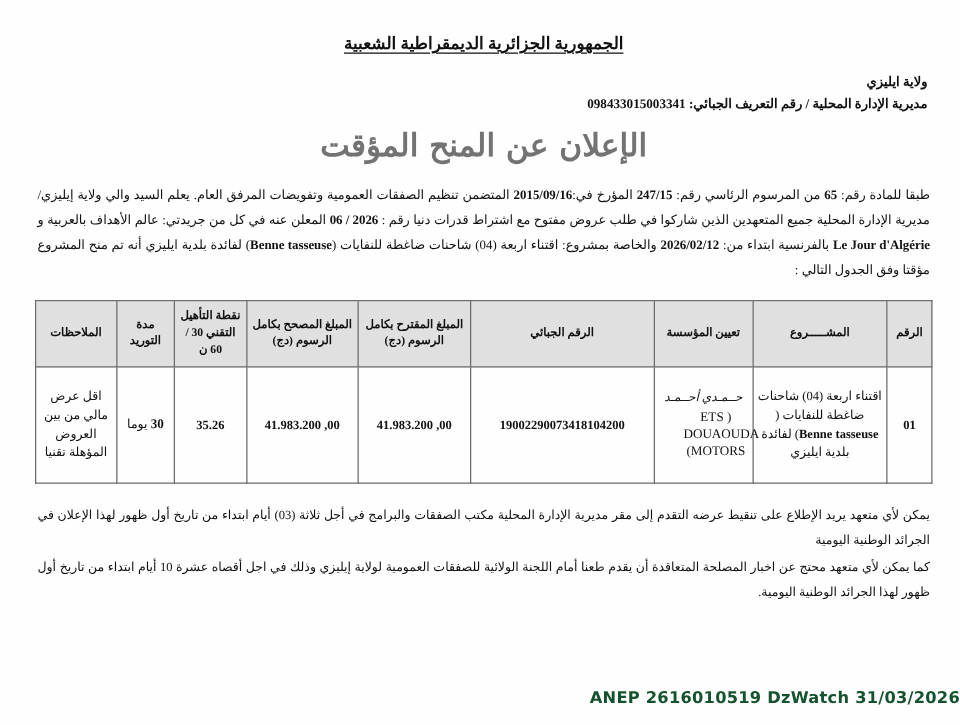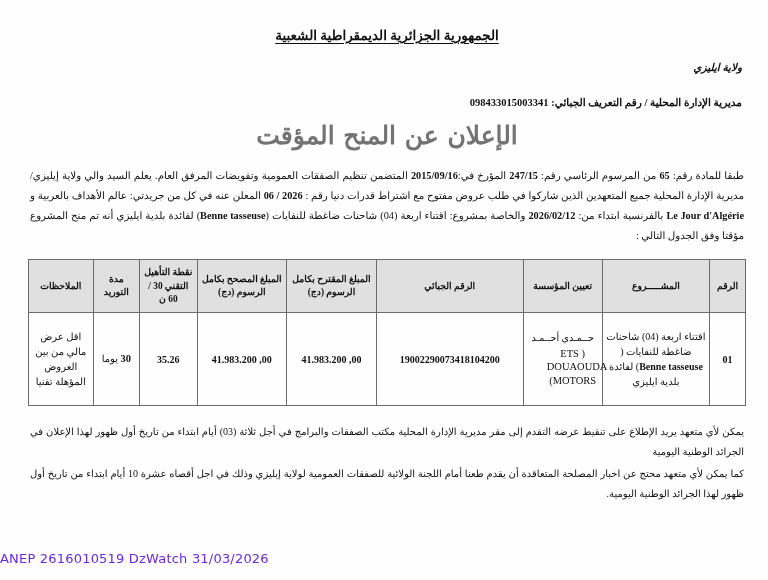--- a/index.html
+++ b/index.html
@@ -37,22 +37,21 @@
     margin: 0 0 16px 0;
   }
   .wilaya-block {
     text-align: right;
     margin: 0 4px 10px 0;
     line-height: 1.55;
   }
   .wilaya-name {
     font-size: 10.5px;
     font-weight: bold;
-    margin-bottom: 19px;
-    font-style: italic;
+    margin-bottom: 1px;
   }
   .tax-line {
     font-size: 10.5px;
     font-weight: bold;
     direction: rtl;
   }
   .title-wrap {
     text-align: center;
     margin: 2px 0 16px 0;
   }
@@ -129,20 +128,21 @@
   }
   td.c-firm {
     font-size: 10.5px;
     line-height: 1.45;
   }
   td.c-firm .ar-name {
     font-size: 9.6px;
     letter-spacing: 2px;
     display: block;
     margin-bottom: 1px;
+    font-style: italic;
   }
   td.c-firm .lat-name {
     font-weight: normal;
     direction: ltr;
     unicode-bidi: embed;
     display: block;
     font-size: 10.5px;
     line-height: 1.3;
     margin-left: 20px;
   }
@@ -182,25 +182,25 @@
   .notes p {
     margin: 0 0 2px 0;
   }
 
   
   .anep {
     position: absolute;
     left: 0;
     right: 0;
     bottom: 14px;
-    text-align: left;
+    text-align: right;
     font-family: "DejaVu Sans", "Liberation Sans", sans-serif;
     font-size: 13px;
-    font-weight: normal;
-    color: #6d28d9;
+    font-weight: bold;
+    color: #14532d;
     direction: ltr;
     letter-spacing: 0.2px;
   }
 </style>
 </head>
 <body>
 
 <div class="page">
 
   <div class="doc-header">

